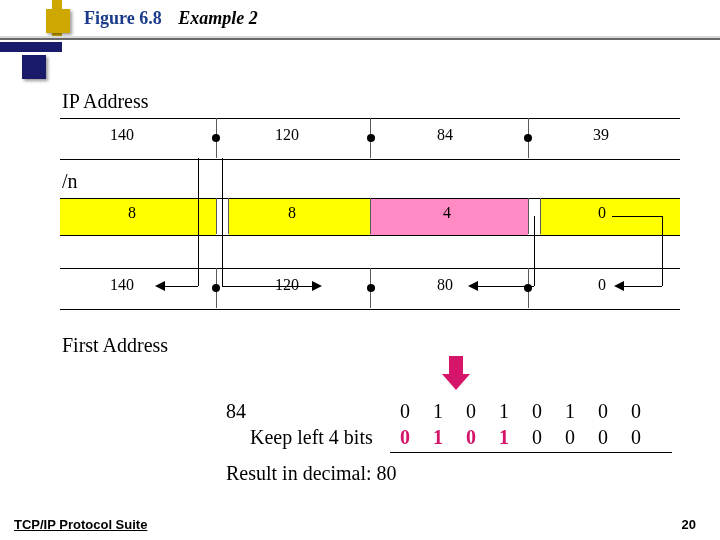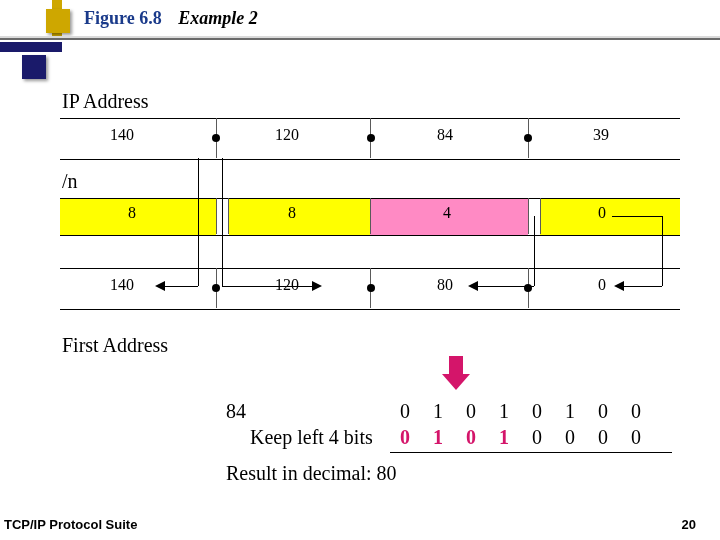--- a/index.html
+++ b/index.html
@@ -120,21 +120,21 @@
       height: 1px;
       background: #000;
     }
     .footer {
       position: absolute;
       bottom: 8px;
       font-size: 13px;
       font-family: Verdana, sans-serif;
       font-weight: bold;
     }
-    .footer-left { left: 4px; }
+    .footer-left { left: 14px; text-decoration: underline; }
     .footer-right { right: 24px; }
     .arr-head-left {
       position: absolute;
       width: 0; height: 0;
       border-top: 5px solid transparent;
       border-bottom: 5px solid transparent;
       border-right: 10px solid #000;
     }
     .vline { position: absolute; width: 1px; background: #000; }
     .hline { position: absolute; height: 1px; background: #000; }

